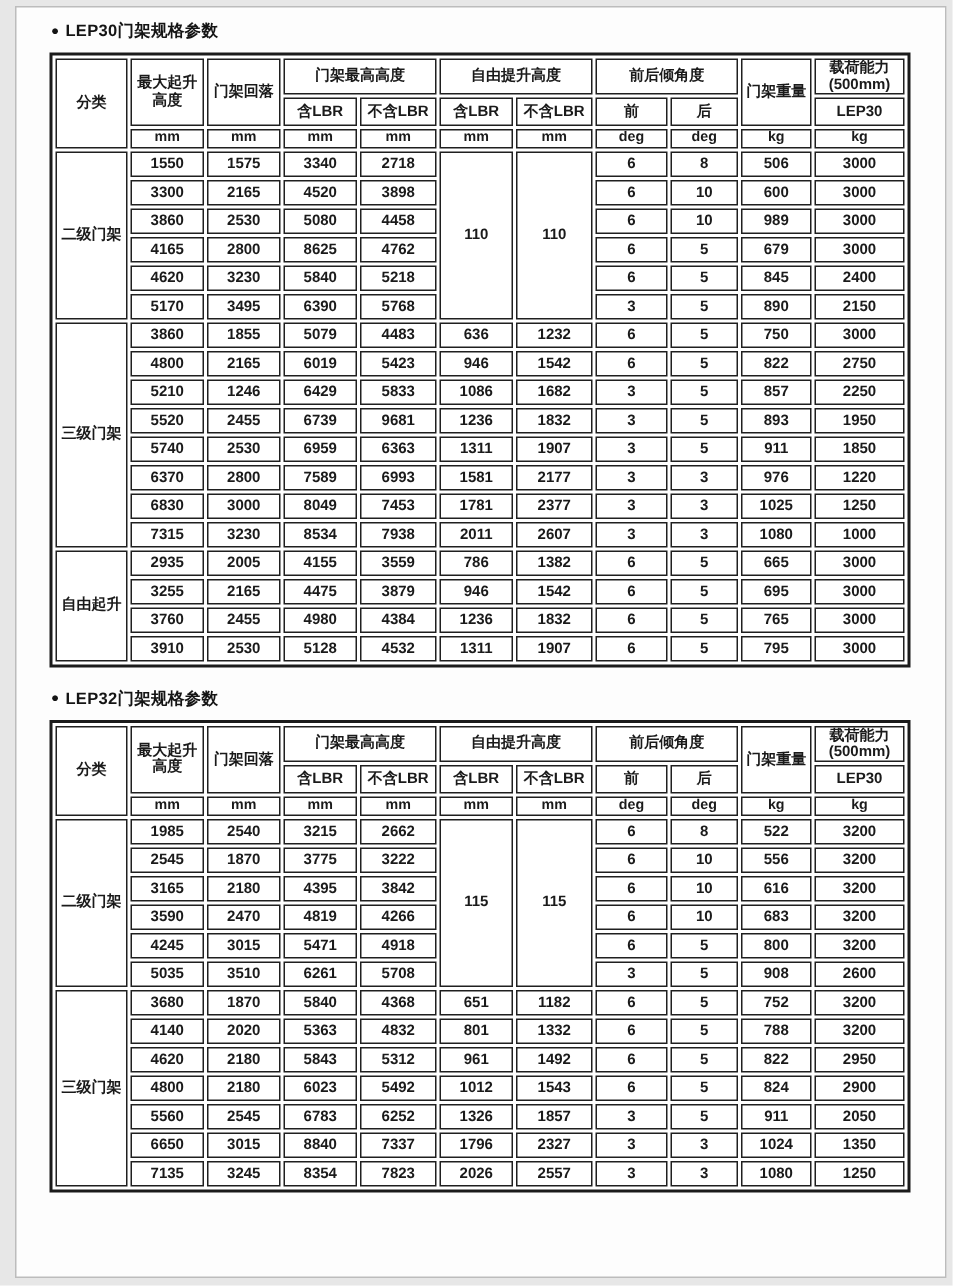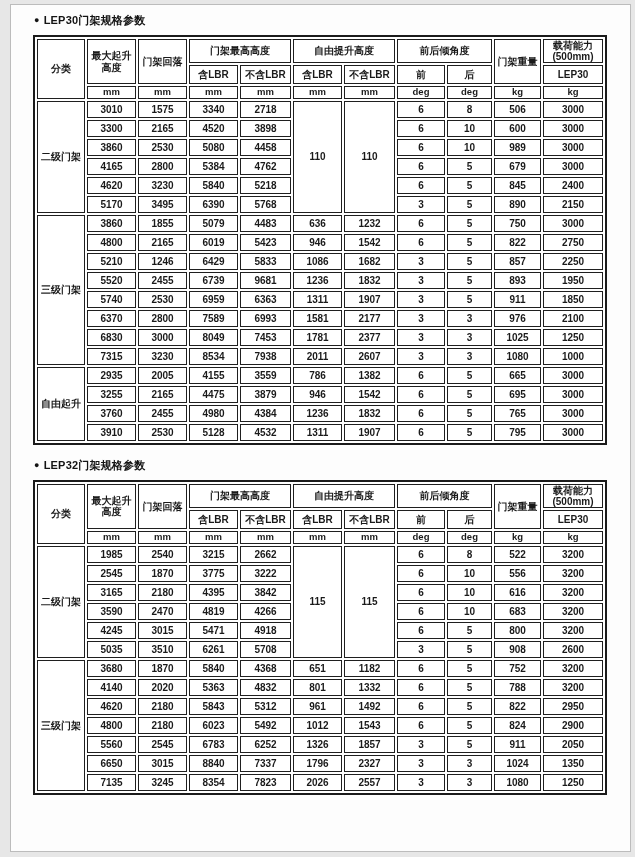--- a/index.html
+++ b/index.html
@@ -97,21 +97,21 @@
         <th>mm</th>
         <th>deg</th>
         <th>deg</th>
         <th>kg</th>
         <th>kg</th>
       </tr>
     </thead>
     <tbody>
         <tr>
           <td rowspan="6">二级门架</td>
-          <td>3010</td>
+          <td>1550</td>
           <td>1575</td>
           <td>3340</td>
           <td>2718</td>
           <td rowspan="6">110</td>
           <td rowspan="6">110</td>
           <td>6</td>
           <td>8</td>
           <td>506</td>
           <td>3000</td>
         </tr>
@@ -131,21 +131,21 @@
           <td>5080</td>
           <td>4458</td>
           <td>6</td>
           <td>10</td>
           <td>989</td>
           <td>3000</td>
         </tr>
         <tr>
           <td>4165</td>
           <td>2800</td>
-          <td>5384</td>
+          <td>8625</td>
           <td>4762</td>
           <td>6</td>
           <td>5</td>
           <td>679</td>
           <td>3000</td>
         </tr>
         <tr>
           <td>4620</td>
           <td>3230</td>
           <td>5840</td>
@@ -229,21 +229,21 @@
         <tr>
           <td>6370</td>
           <td>2800</td>
           <td>7589</td>
           <td>6993</td>
           <td>1581</td>
           <td>2177</td>
           <td>3</td>
           <td>3</td>
           <td>976</td>
-          <td>2100</td>
+          <td>1220</td>
         </tr>
         <tr>
           <td>6830</td>
           <td>3000</td>
           <td>8049</td>
           <td>7453</td>
           <td>1781</td>
           <td>2377</td>
           <td>3</td>
           <td>3</td>

